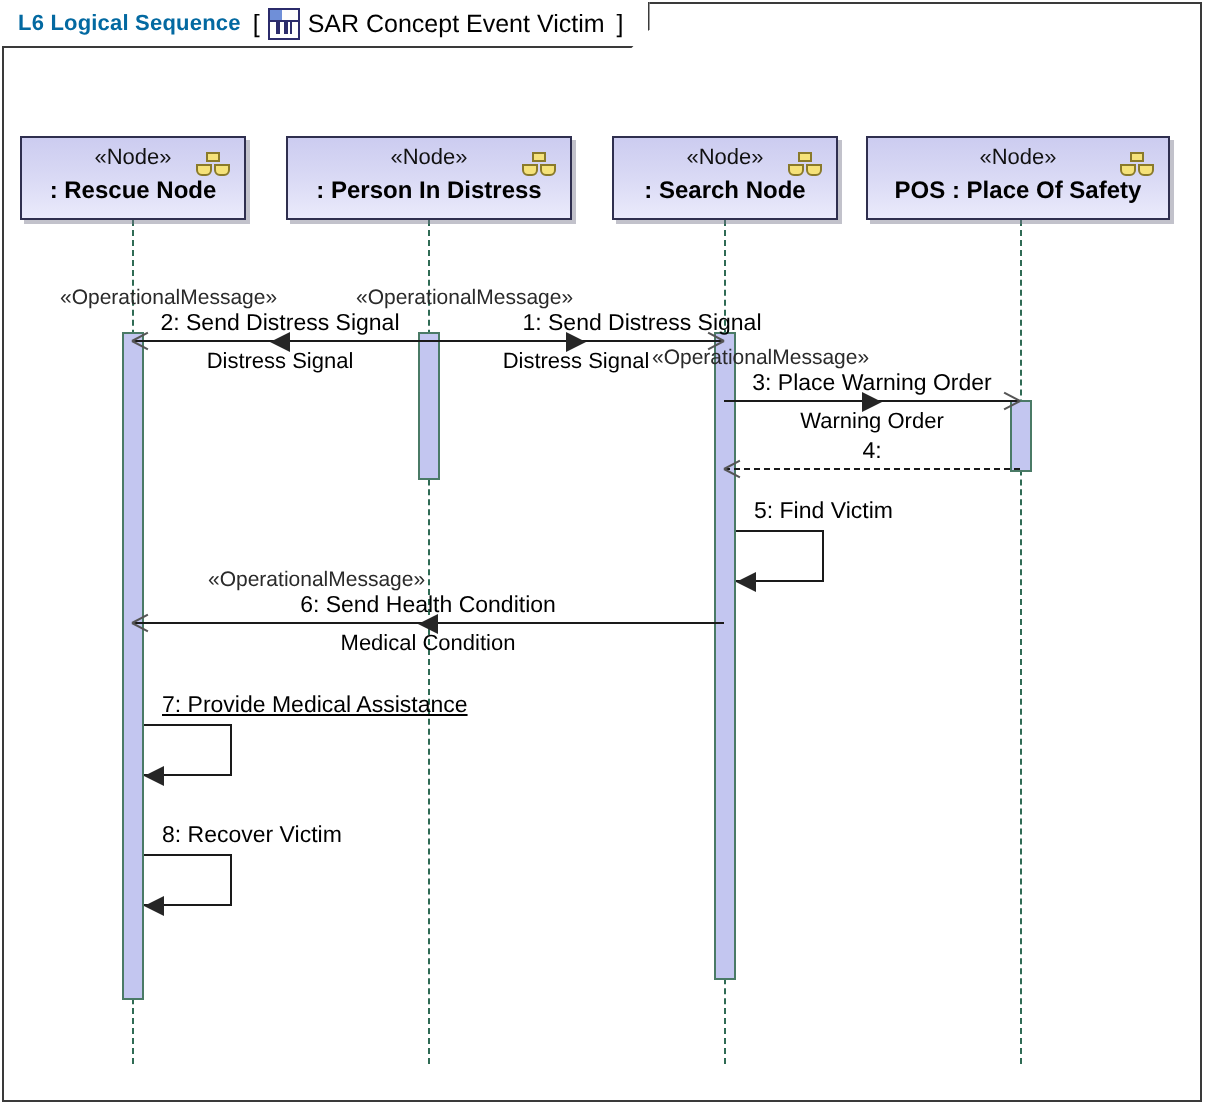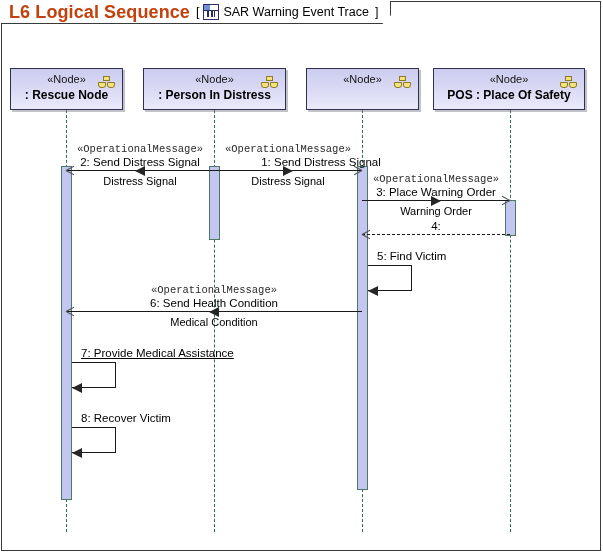--- a/index.html
+++ b/index.html
@@ -32,21 +32,21 @@
     border-bottom:1px solid #3a3a3a;
     background:#ffffff;
     display:flex;align-items:center;
     padding:0 8px 0 8px;
     white-space:nowrap;
     
     -webkit-clip-path:polygon(0 0, 100% 0, 100% 60%, calc(100% - 9px) 100%, 0 100%);
     clip-path:polygon(0 0, 100% 0, 100% 60%, calc(100% - 9px) 100%, 0 100%);
   }
   .frame-tab .ftitle{
-    font-size:18px;font-weight:bold;color:#c2410c;
+    font-size:11px;font-weight:bold;color:#0369a1;
     letter-spacing:.1px;
   }
   .frame-tab .fbrk{font-size:12.5px;color:#000;margin:0 4px 0 6px;}
   .frame-tab .fname{font-size:12.5px;color:#000;margin-left:4px;}
 
   
   .sd-icon{
     position:relative;width:14px;height:14px;
     border:1px solid #2b2b6b;background:#fdfdfd;
     display:inline-block;flex:0 0 auto;
@@ -127,22 +127,22 @@
     content:"";position:absolute;left:0;top:4px;
     width:9px;height:0;border-top:1px solid #555;
   }
   .tipv.right:before{transform:rotate(28deg);transform-origin:100% 50%;}
   .tipv.right:after{transform:rotate(-28deg);transform-origin:100% 50%;}
   .tipv.left:before{transform:rotate(28deg);transform-origin:0 50%;}
   .tipv.left:after{transform:rotate(-28deg);transform-origin:0 50%;}
 
   
   .stereo-lbl{
-    position:absolute;text-align:center;
-    font-size:10.5px;color:#2a2a2a;white-space:nowrap;font-family:Liberation Mono, monospace;
+    position:absolute;
+    font-size:10.5px;color:#2a2a2a;white-space:nowrap;
   }
   .msg-lbl{
     position:absolute;text-align:center;
     font-size:11.5px;color:#000;white-space:nowrap;
   }
   .sig-lbl{
     position:absolute;text-align:center;
     font-size:11px;color:#000;white-space:nowrap;
   }
 
@@ -169,21 +169,21 @@
   <div class="frame-tab" id="frame-tab">
     <span class="ftitle">L6 Logical Sequence</span>
     <span class="fbrk">[</span>
     <span class="sd-icon">
       <i class="hdr"></i>
         <i class="ln"></i>
         <i class="b1"></i>
         <i class="b2"></i>
         <i class="b3"></i>
     </span>
-    <span class="fname">SAR Warning Event Trace</span>
+    <span class="fname">SAR Concept Event Victim</span>
     <span class="fbrk">]</span>
   </div>
 
   <div id="lifelines-layer">
       <div class="lifeline" style="left: 66px; top: 110px; height: 422px;"></div>
       <div class="lifeline" style="left: 214px; top: 110px; height: 422px;"></div>
       <div class="lifeline" style="left: 362px; top: 110px; height: 422px;"></div>
       <div class="lifeline" style="left: 510px; top: 110px; height: 422px;"></div>
     </div>
   <div id="activations-layer">
@@ -246,20 +246,21 @@
         <div class="stereo">«Node»</div>
         <div class="iname">: Person In Distress</div>
         <div class="node-icon">
           <u class="top"></u>
           <u class="bl"></u>
           <u class="br"></u>
         </div>
       </div>
       <div class="head" style="left: 306px; top: 68px; width: 113px; height: 42px;">
         <div class="stereo">«Node»</div>
+        <div class="iname">: Search Node</div>
         <div class="node-icon">
           <u class="top"></u>
           <u class="bl"></u>
           <u class="br"></u>
         </div>
       </div>
       <div class="head" style="left: 433px; top: 68px; width: 152px; height: 42px;">
         <div class="stereo">«Node»</div>
         <div class="iname">POS : Place Of Safety</div>
         <div class="node-icon">

